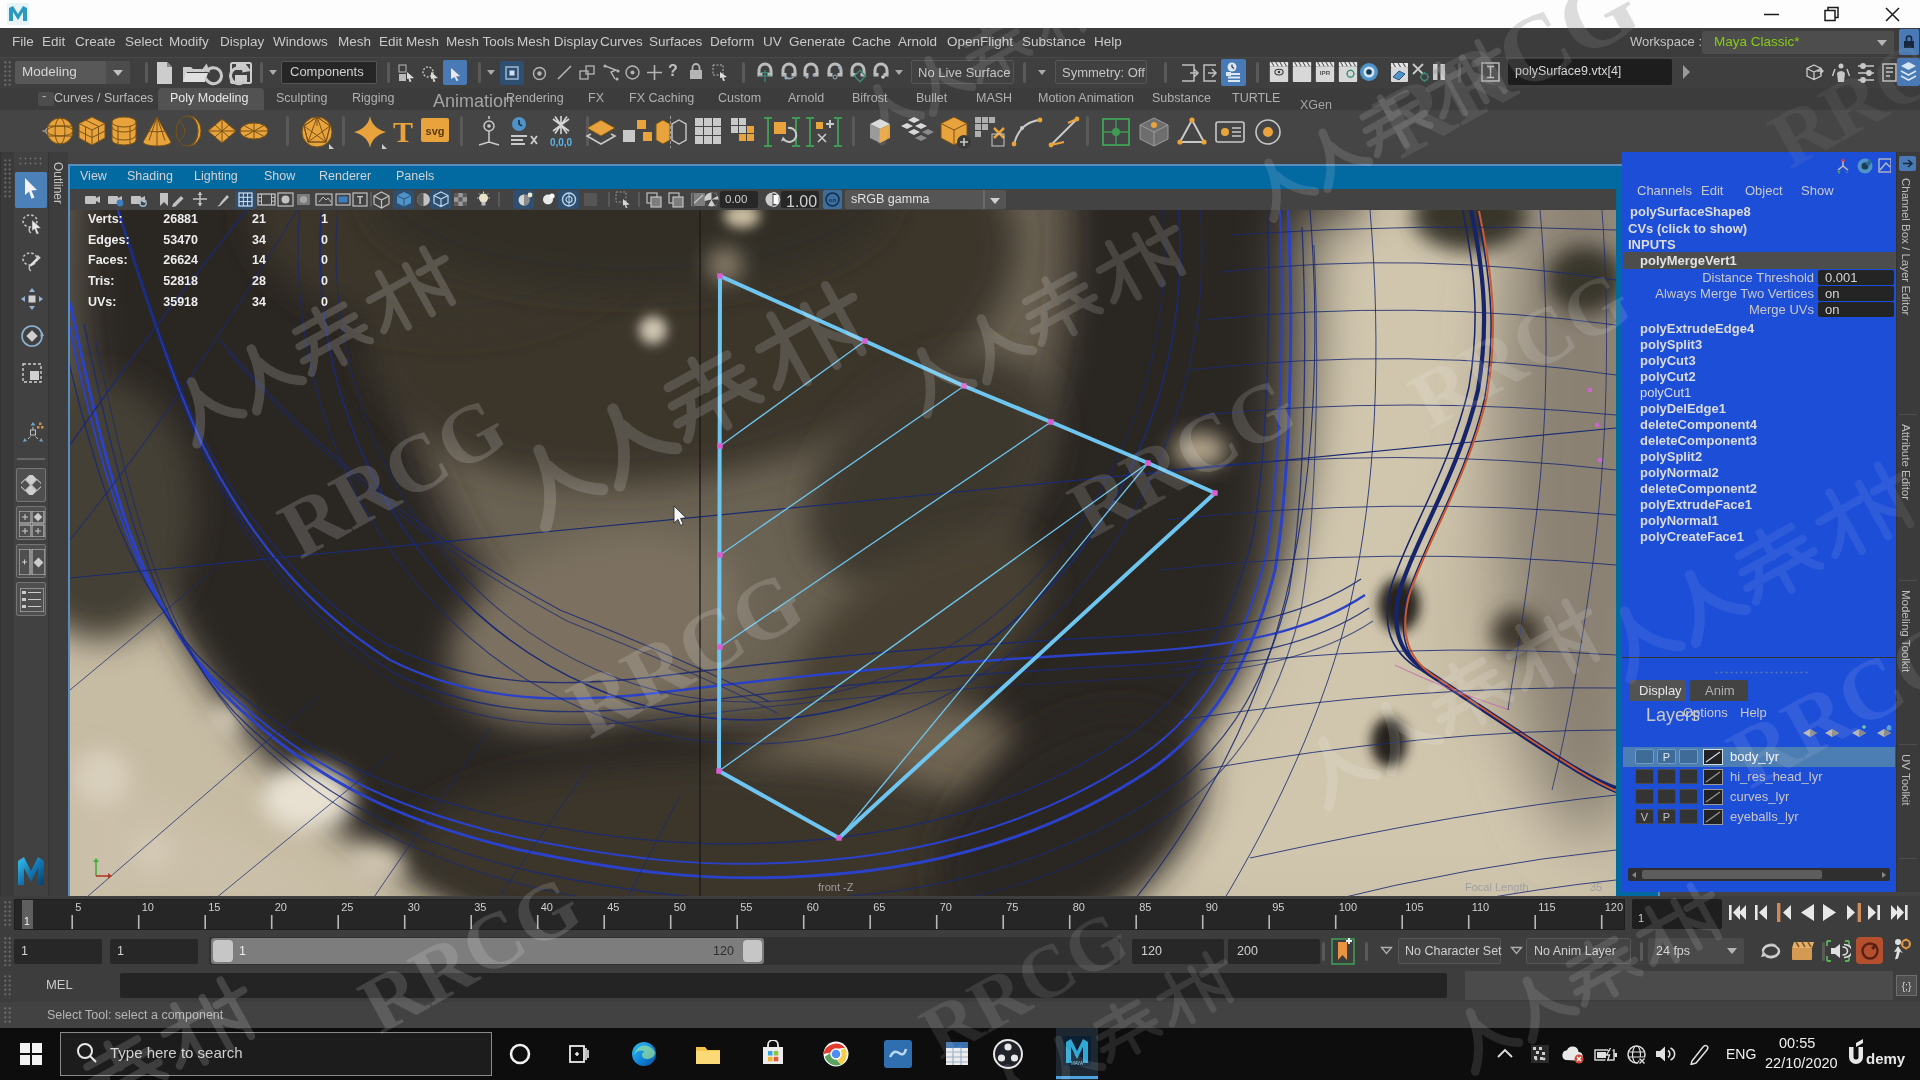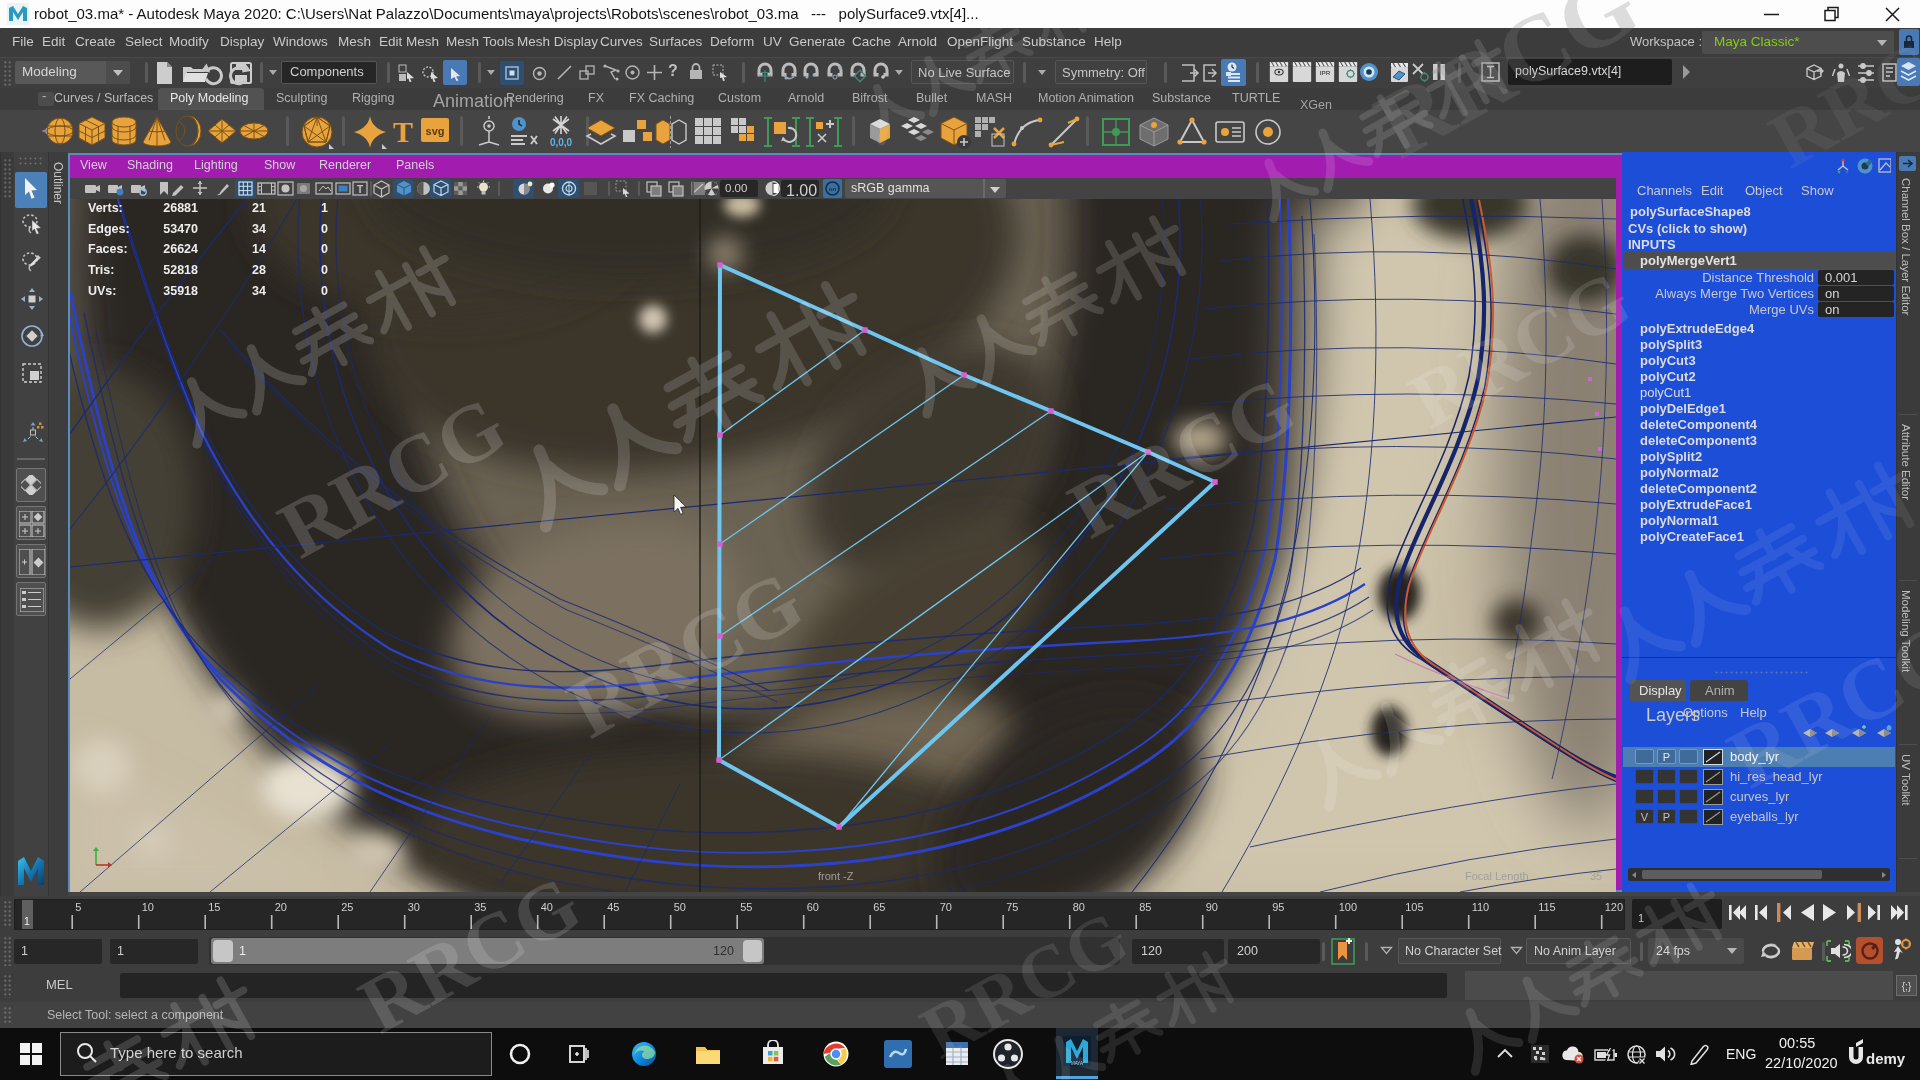--- a/index.html
+++ b/index.html
@@ -11,21 +11,20 @@
 .grip { position:absolute; background-image:radial-gradient(circle,#909090 0.9px,transparent 1.1px); background-size:4.5px 4.5px; opacity:.55; }
 .icon { position:absolute; }
 </style></head><body>
 <div id="stage">
 
 <div class="abs" style="left:0;top:0;width:1920px;height:28px;background:#fdfdfd"></div>
 <svg class="abs" style="left:7px;top:3px" width="22" height="22" viewBox="0 0 22 22">
   <rect x="0" y="0" width="22" height="22" fill="#e8f4f8"></rect>
   <path d="M2,18 L2,5 L6,3 L11,11 L16,3 L20,5 L20,18 L16,18 L16,9 L11,17 L6,9 L6,18 Z" fill="#2a9bbf"></path>
 </svg>
-<div class="tx" style="left:34px;top:5px;font-size:15px;color:#141414">robot_03.ma* - Autodesk Maya 2020: C:\Users\Nat Palazzo\Documents\maya\projects\Robots\scenes\robot_03.ma&nbsp;&nbsp;&nbsp;---&nbsp;&nbsp;&nbsp;polySurface9.vtx[4]...</div>
 <svg class="abs" style="left:1752px;top:0" width="168" height="28" viewBox="0 0 168 28">
   <g stroke="#1a1a1a" stroke-width="1.5" fill="none">
     <line x1="12" y1="14.5" x2="27" y2="14.5"></line>
     <rect x="76" y="7.5" width="10" height="10"></rect>
     <path d="M73,10.5 v10 h10 v-10 z" fill="#fdfdfd"></path>
     <path d="M134,8 L147,21 M147,8 L134,21"></path>
   </g>
 </svg>
 <div class="abs" style="left:0;top:28px;width:1920px;height:29px;background:#3c3c3c"></div>
 <div class="tx" style="left:12px;top:34px;font-size:13.5px;color:#c9c9c9">File</div>
@@ -636,21 +635,21 @@
         <linearGradient id="mg" x1="0" y1="0" x2="1" y2="1">
           <stop offset="0" stop-color="#35c4f0"></stop>
           <stop offset="0.5" stop-color="#1478b4"></stop>
           <stop offset="1" stop-color="#0a3e68"></stop>
         </linearGradient>
       </defs>
 <path d="M2,30 L2,6 L8,2 L15,16 L22,2 L28,6 L28,30 L22,30 L22,13 L15,27 L8,13 L8,30 Z" fill="url(#mg)"></path>
     </svg>
 <div class="abs" style="left:48px;top:152px;width:20px;height:744px;background:#3d3d3d;border-left:1px solid #343434"></div>
 <div class="tx" style="left:51px;top:162px;font-size:12px;color:#c5c5c5;writing-mode:vertical-rl">Outliner</div>
-<div class="abs" style="left:68px;top:153px;width:1592px;height:739px;background:#a21caf;border:2px solid #5b8cbe">
+<div class="abs" style="left:68px;top:164px;width:1592px;height:739px;background:#0369a1;border:2px solid #5b8cbe">
       <div class="tx" style="left:10px;top:3px;font-size:12.5px;color:#d2d2d2">View</div>
       <div class="tx" style="left:57px;top:3px;font-size:12.5px;color:#d2d2d2">Shading</div>
       <div class="tx" style="left:124px;top:3px;font-size:12.5px;color:#d2d2d2">Lighting</div>
       <div class="tx" style="left:194px;top:3px;font-size:12.5px;color:#d2d2d2">Show</div>
       <div class="tx" style="left:249px;top:3px;font-size:12.5px;color:#d2d2d2">Renderer</div>
       <div class="tx" style="left:326px;top:3px;font-size:12.5px;color:#d2d2d2">Panels</div>
       <div class="abs" style="left:0;top:23px;width:1546px;height:21px;background:#434343"></div>
       <div class="icon" style="left:14px;top:25px"><svg width="17" height="17">
           <rect x="1" y="5" width="11" height="8" rx="1" fill="#c2c2c2"></rect>
           <path d="M12,7 l4,-2 v7 l-4,-2 z" fill="#c2c2c2"></path>

